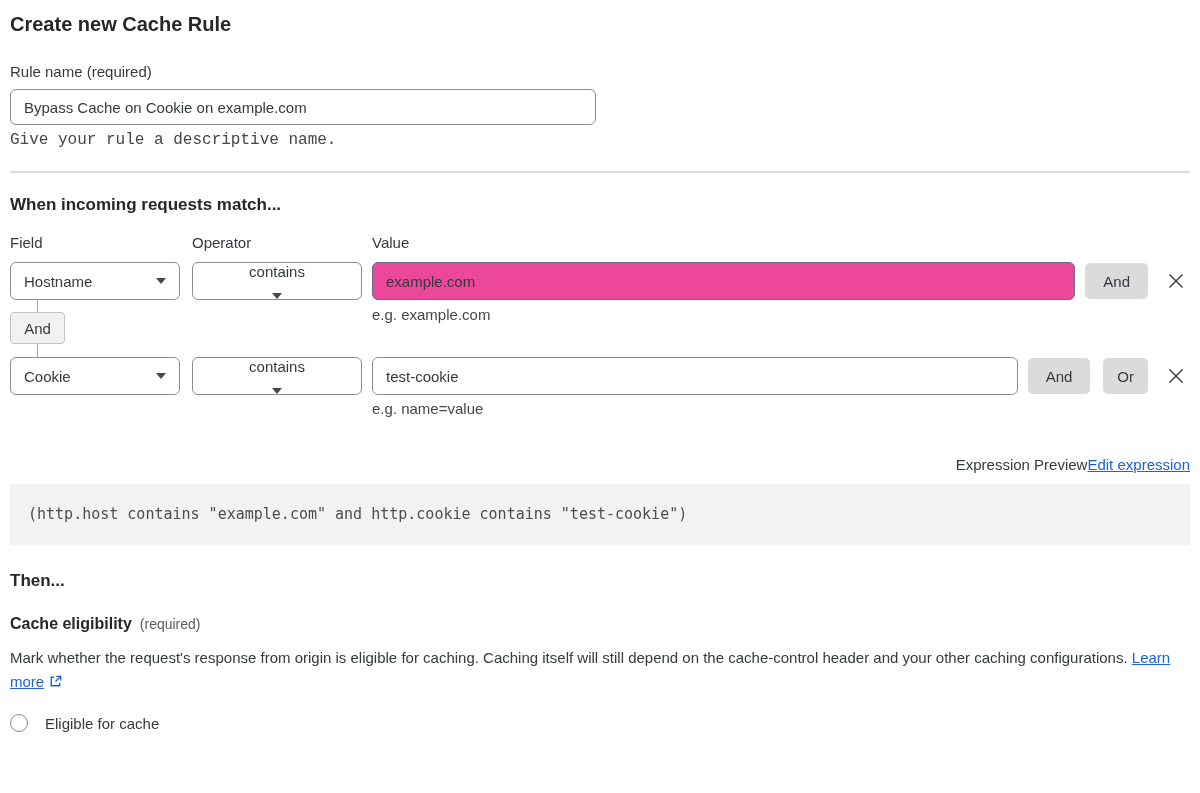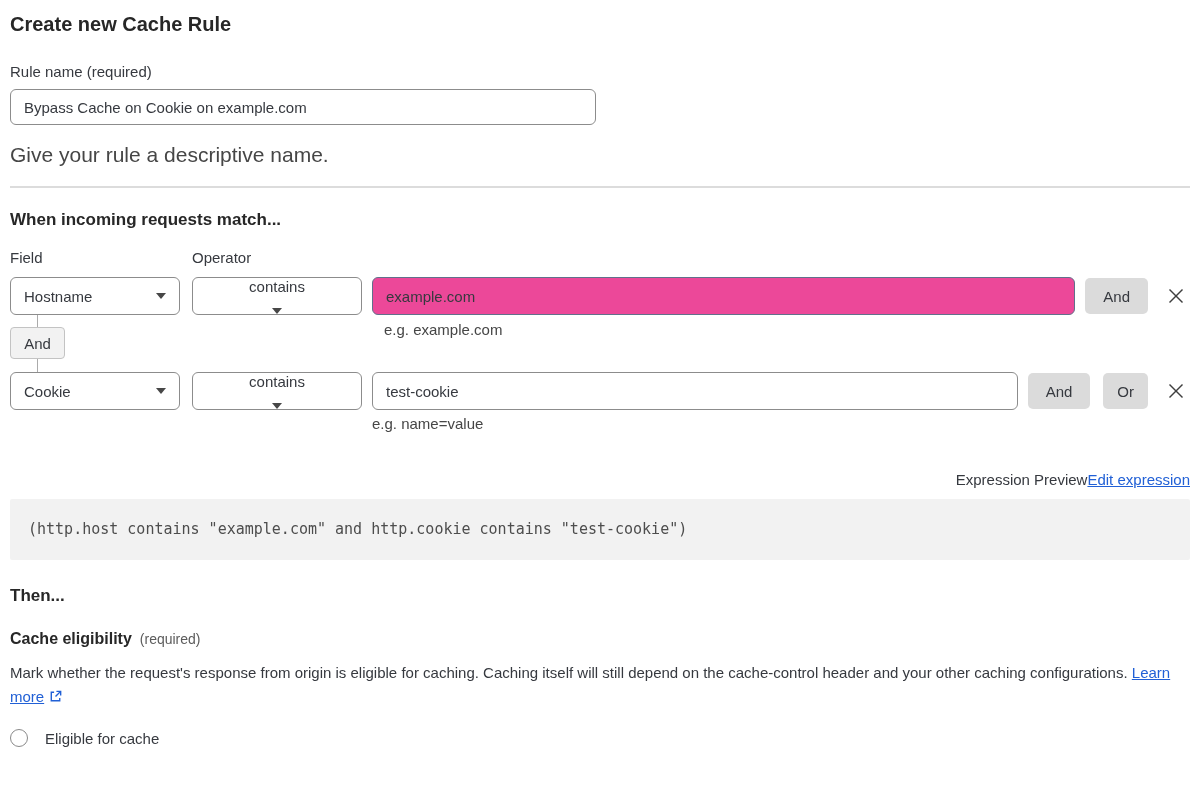--- a/index.html
+++ b/index.html
@@ -15,21 +15,21 @@
   .page-title { font-size: 20px; line-height: 24px; font-weight: bold; color: #272727; margin-top: 2px; }
 
   .field-label { font-size: 15px; line-height: 18px; color: #36393f; }
   .rule-name-label { margin-top: 27px; }
   .rule-name-input {
     display: block; margin-top: 8px; width: 586px; height: 36px;
     border: 1px solid #8c8c8c; border-radius: 6px; background: #fff;
     padding: 0 13px; font-size: 15px; color: #36393f;
     font-family: "Liberation Sans", sans-serif; outline: none;
   }
-  .helper-text { margin-top: 21px; font-size: 21px; line-height: 18px; color: #464646; }
+  .helper-text { margin-top: 6px; font-size: 16px; line-height: 18px; color: #464646; font-family: Liberation Mono, monospace; }
 
   .divider { margin-top: 22px; height: 2px; background: #dcdcdc; border: none; width: 1180px; }
 
   .section-heading { font-size: 17px; line-height: 22px; font-weight: bold; color: #272727; }
   .match-heading { margin-top: 21px; }
 
   .cols-header { display: flex; margin-top: 18px; }
   .col-label { font-size: 15px; line-height: 18px; color: #36393f; }
   .col-field { width: 170px; }
   .col-operator { width: 170px; margin-left: 12px; }
@@ -56,21 +56,21 @@
     font-family: "Liberation Sans", sans-serif; cursor: pointer; flex: none;
     padding: 0 18px;
   }
   .logic-btn.or { padding: 0 14px; margin-left: 13px; }
   .remove-btn {
     margin-left: 14px; width: 28px; height: 28px; border: none; background: transparent;
     cursor: pointer; flex: none; display: flex; align-items: center; justify-content: center;
   }
 
   .row-gap { position: relative; height: 57px; }
-  .gap-hint { position: absolute; left: 374px; top: 6px; font-size: 15px; color: #464646; }
+  .gap-hint { position: absolute; left: 362px; top: 6px; font-size: 15px; color: #464646; }
   .connector-line-top { position: absolute; left: 27px; top: 0; width: 1px; height: 12px; background: #ababab; }
   .connector-chip {
     position: absolute; left: 0; top: 12px; width: 55px; height: 32px;
     background: #f2f2f2; border: 1px solid #c3c3c3; border-radius: 4px;
     display: flex; align-items: center; justify-content: center;
     font-size: 15px; color: #36393f; cursor: pointer;
   }
   .connector-line-bottom { position: absolute; left: 27px; top: 44px; width: 1px; height: 13px; background: #ababab; }
 
   .hint-row { margin-left: 362px; margin-top: 5px; font-size: 15px; color: #464646; }
@@ -113,20 +113,21 @@
   <input class="rule-name-input" type="text" value="Bypass Cache on Cookie on example.com" style="">
   <div class="helper-text">Give your rule a descriptive name.</div>
 
   <hr class="divider">
 
   <h2 class="section-heading match-heading">When incoming requests match...</h2>
 
   <div class="cols-header">
     <div class="col-label col-field">Field</div>
     <div class="col-label col-operator">Operator</div>
+    <div class="col-label col-value">Value</div>
   </div>
 
   <div class="cond-row">
     <div class="select">
       <span>Hostname</span>
       <span class="caret"></span>
     </div>
     <div class="select operator">
       <span>contains</span>
       <span class="caret"></span>

